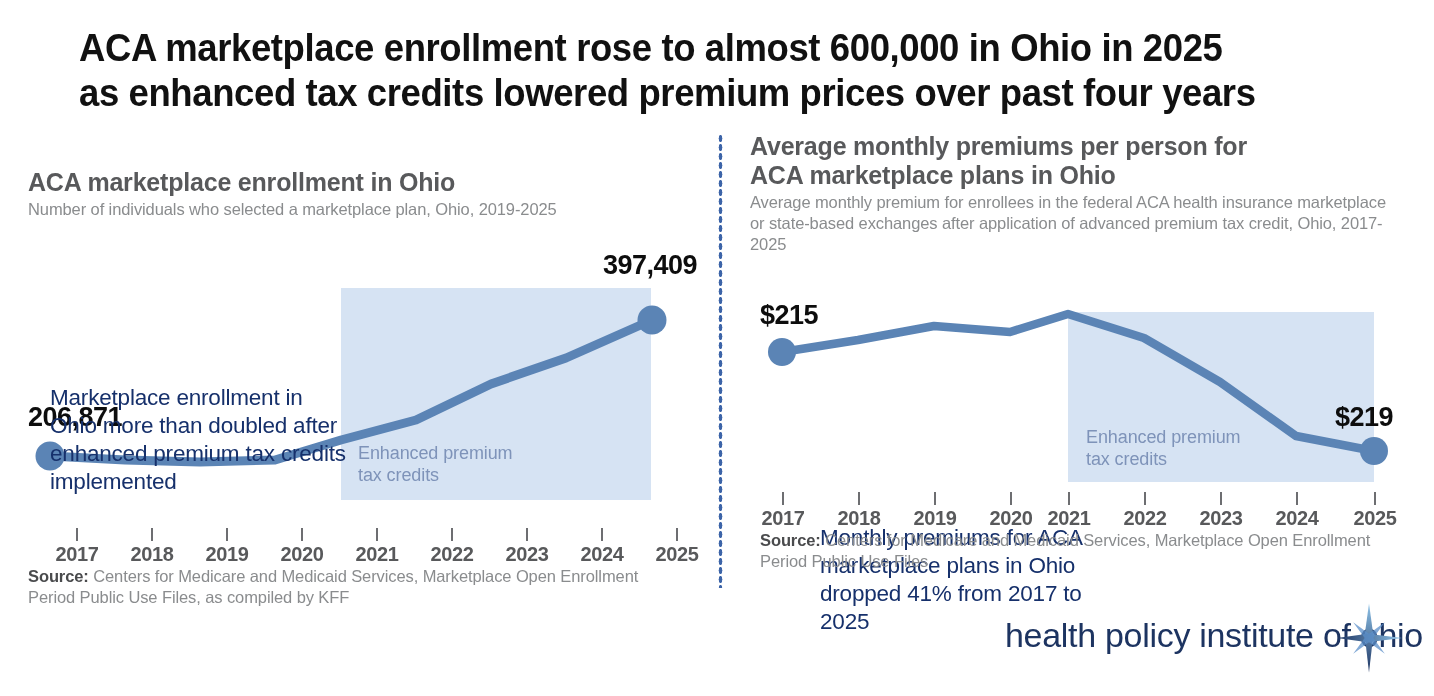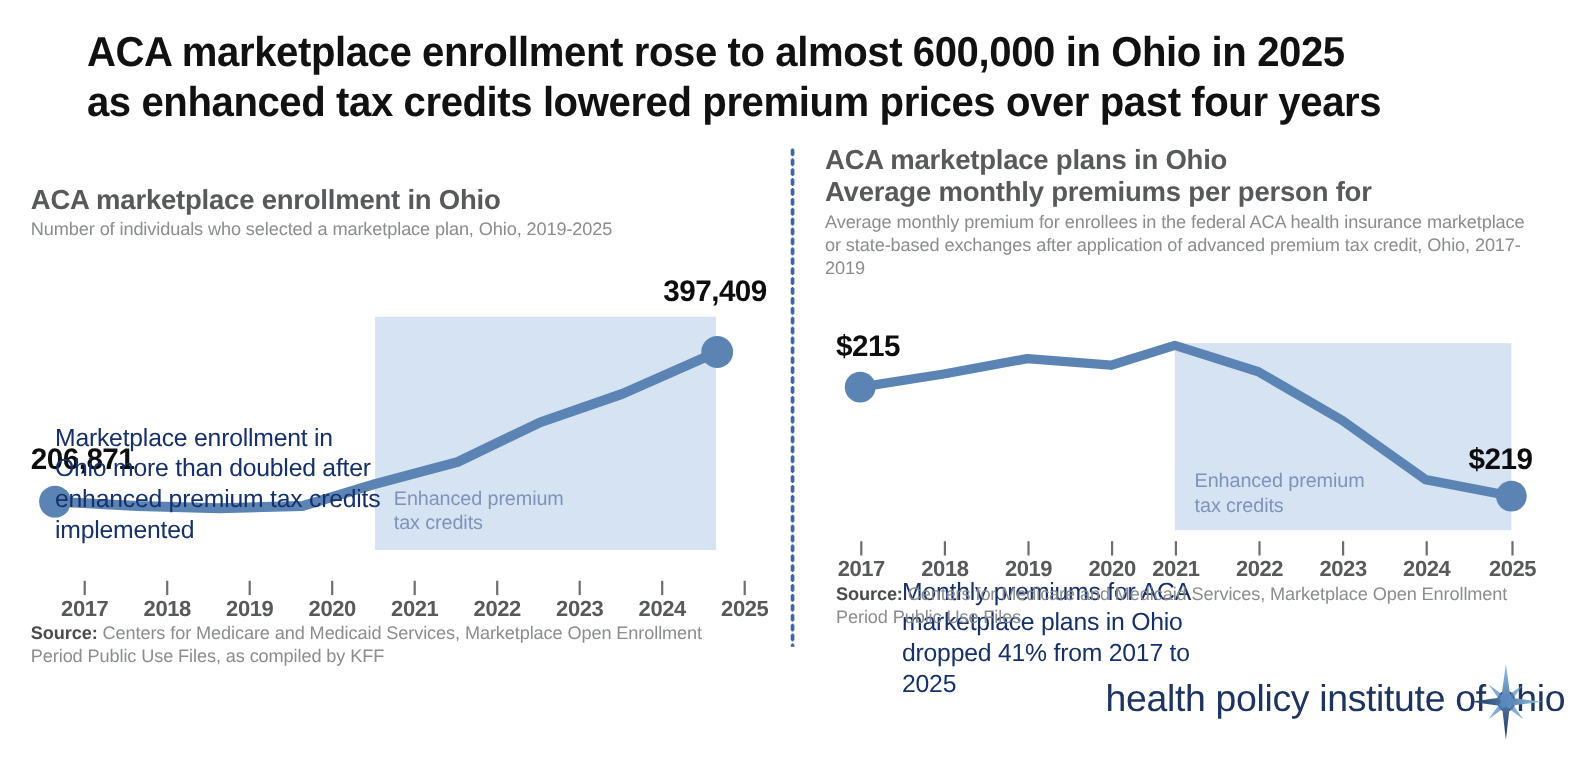--- a/index.html
+++ b/index.html
@@ -226,23 +226,23 @@
   </div>
 
   <div class="source" style="left:0px; top:398px; width:640px;">
     <b>Source:</b>
     <span>Centers for Medicare and Medicaid Services, Marketplace Open Enrollment Period Public Use Files, as compiled by KFF</span>
   </div>
 </div>
 
 <div class="panel" id="panel-right">
 
+  <div class="panel-title">Average monthly premiums per person for</div>
   <div class="panel-title">ACA marketplace plans in Ohio</div>
-  <div class="panel-title">Average monthly premiums per person for</div>
-  <div class="panel-subtitle" style="width:640px;">Average monthly premium for enrollees in the federal ACA health insurance marketplace or state-based exchanges after application of advanced premium tax credit, Ohio, 2017-2019</div>
+  <div class="panel-subtitle" style="width:640px;">Average monthly premium for enrollees in the federal ACA health insurance marketplace or state-based exchanges after application of advanced premium tax credit, Ohio, 2017-2025</div>
 
   <div class="plot" id="plot-right" style="top:164px; height:200px;">
     <svg width="660" height="200" viewBox="0 0 660 200">
 
       <rect x="318" y="16" width="306" height="170" fill="#d6e3f3"></rect>
 
       <polyline points="32,56 108,44 184,30 260,36 318,18 394,42 470,86 546,140 624,155" fill="none" stroke="#5b84b5" stroke-width="8.5" stroke-linecap="round" stroke-linejoin="round"></polyline>
 
       <circle cx="32" cy="56" r="14" fill="#5b84b5"></circle>
       <circle cx="624" cy="155" r="14" fill="#5b84b5"></circle>

